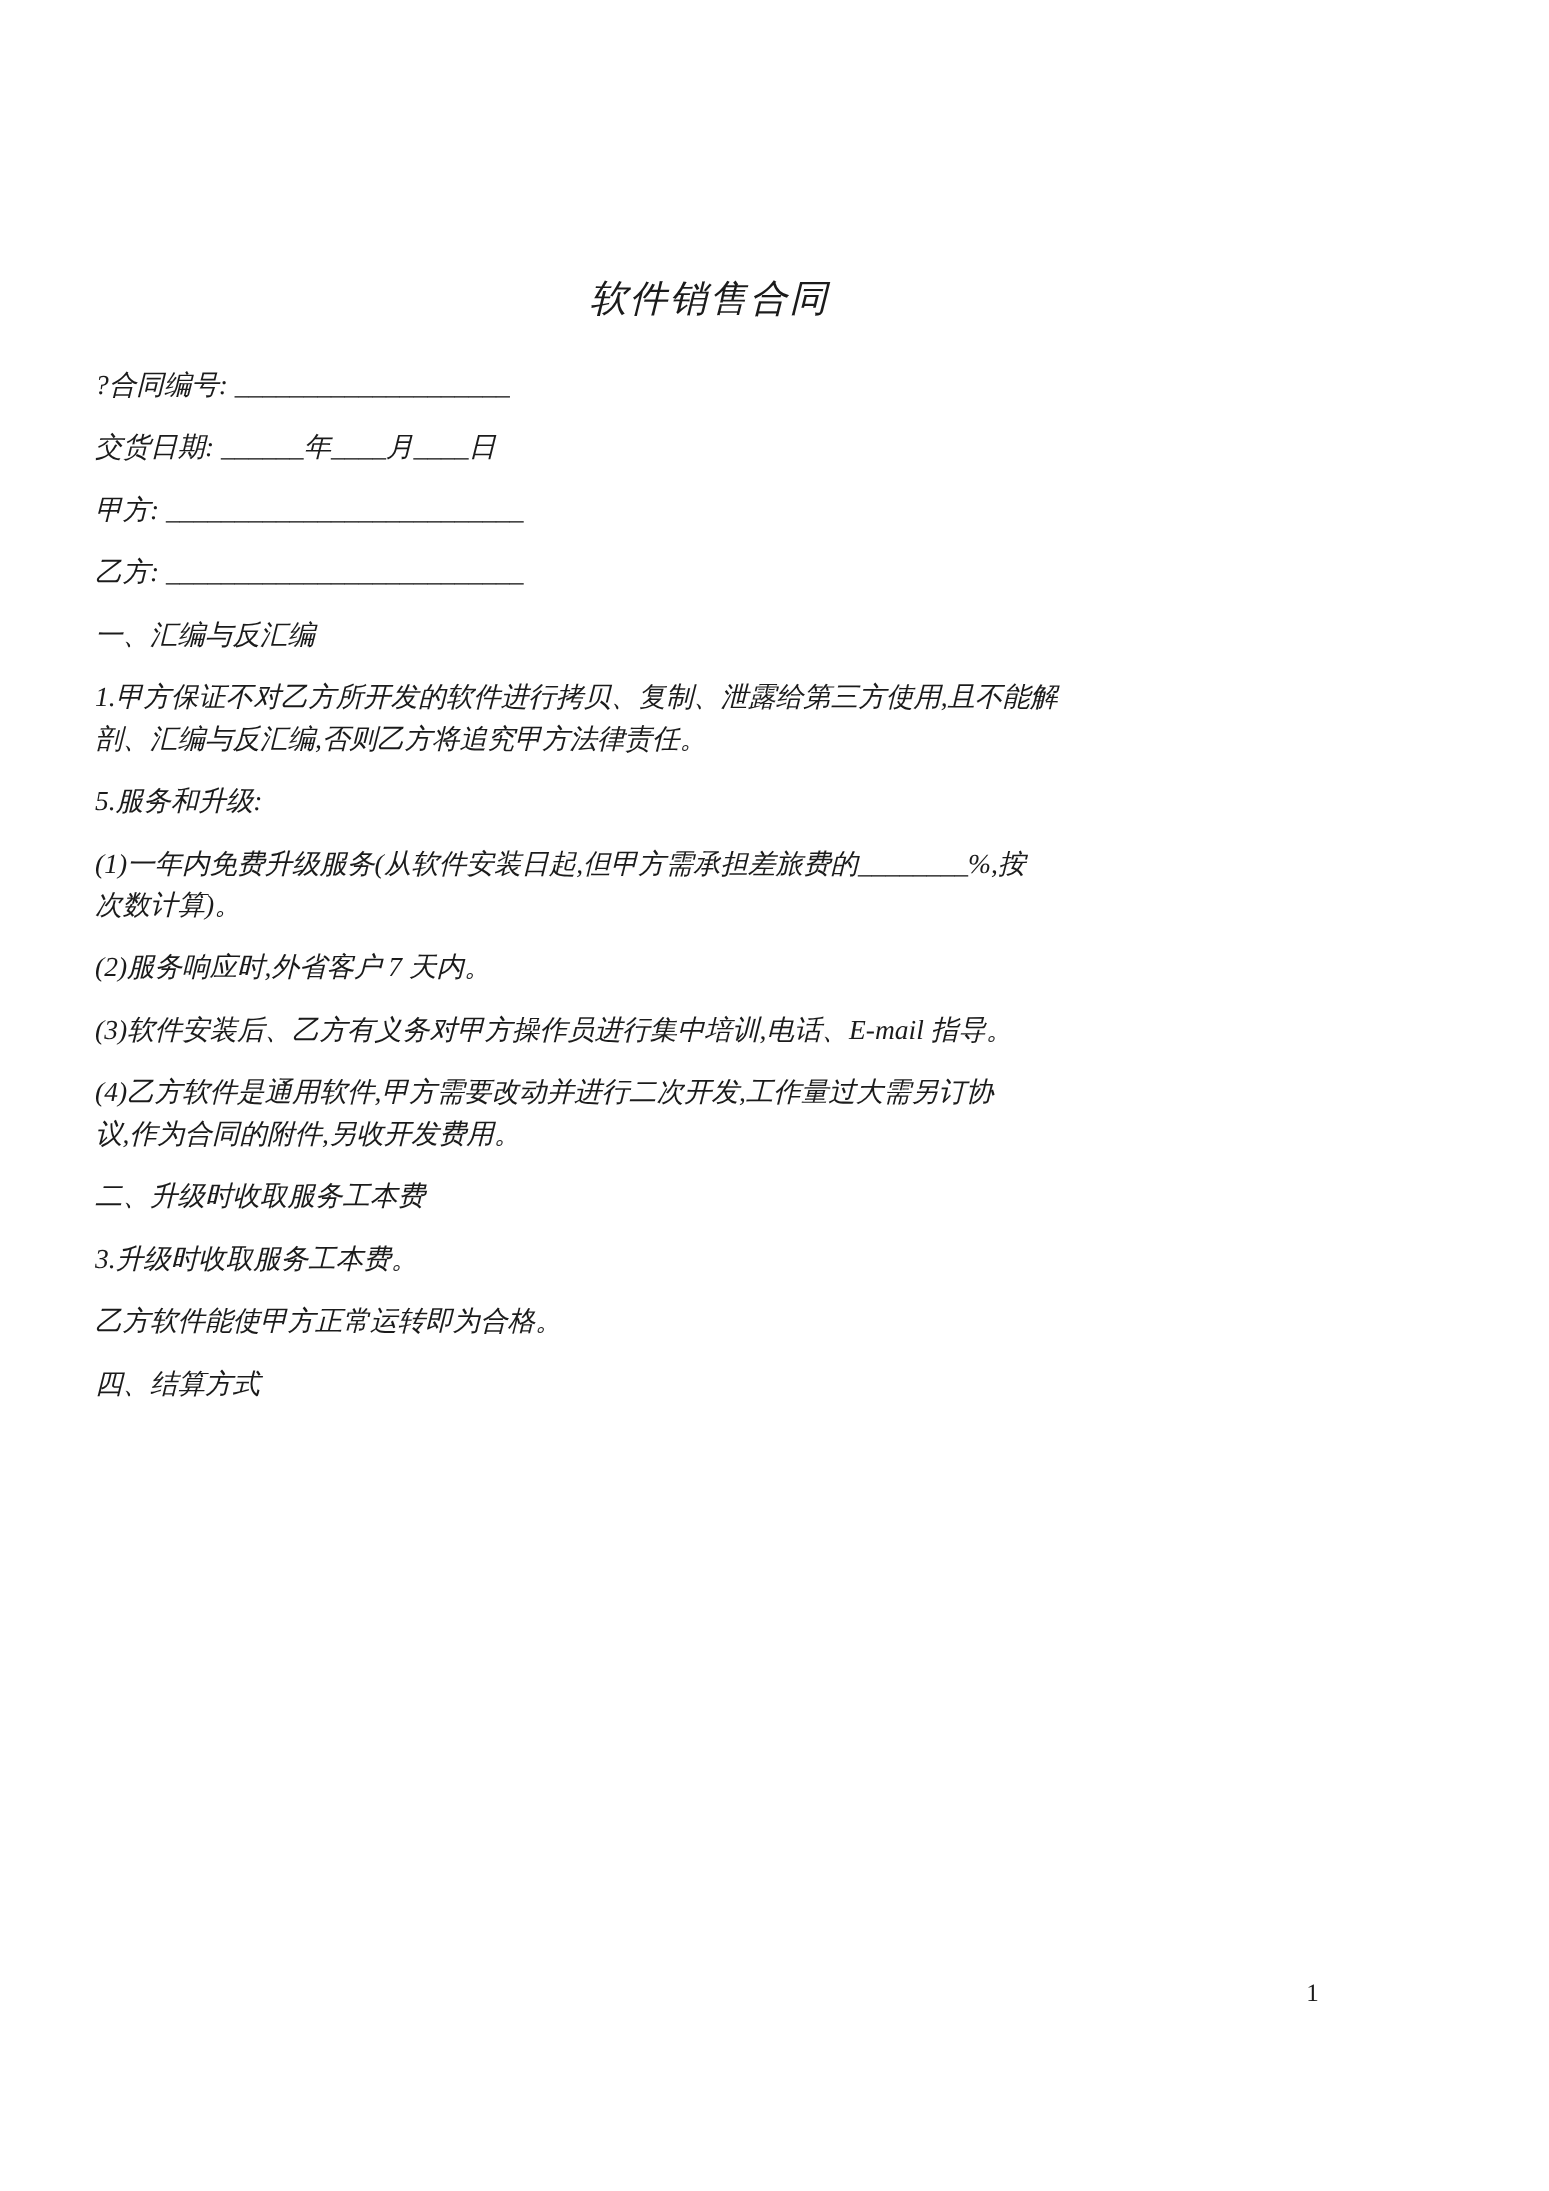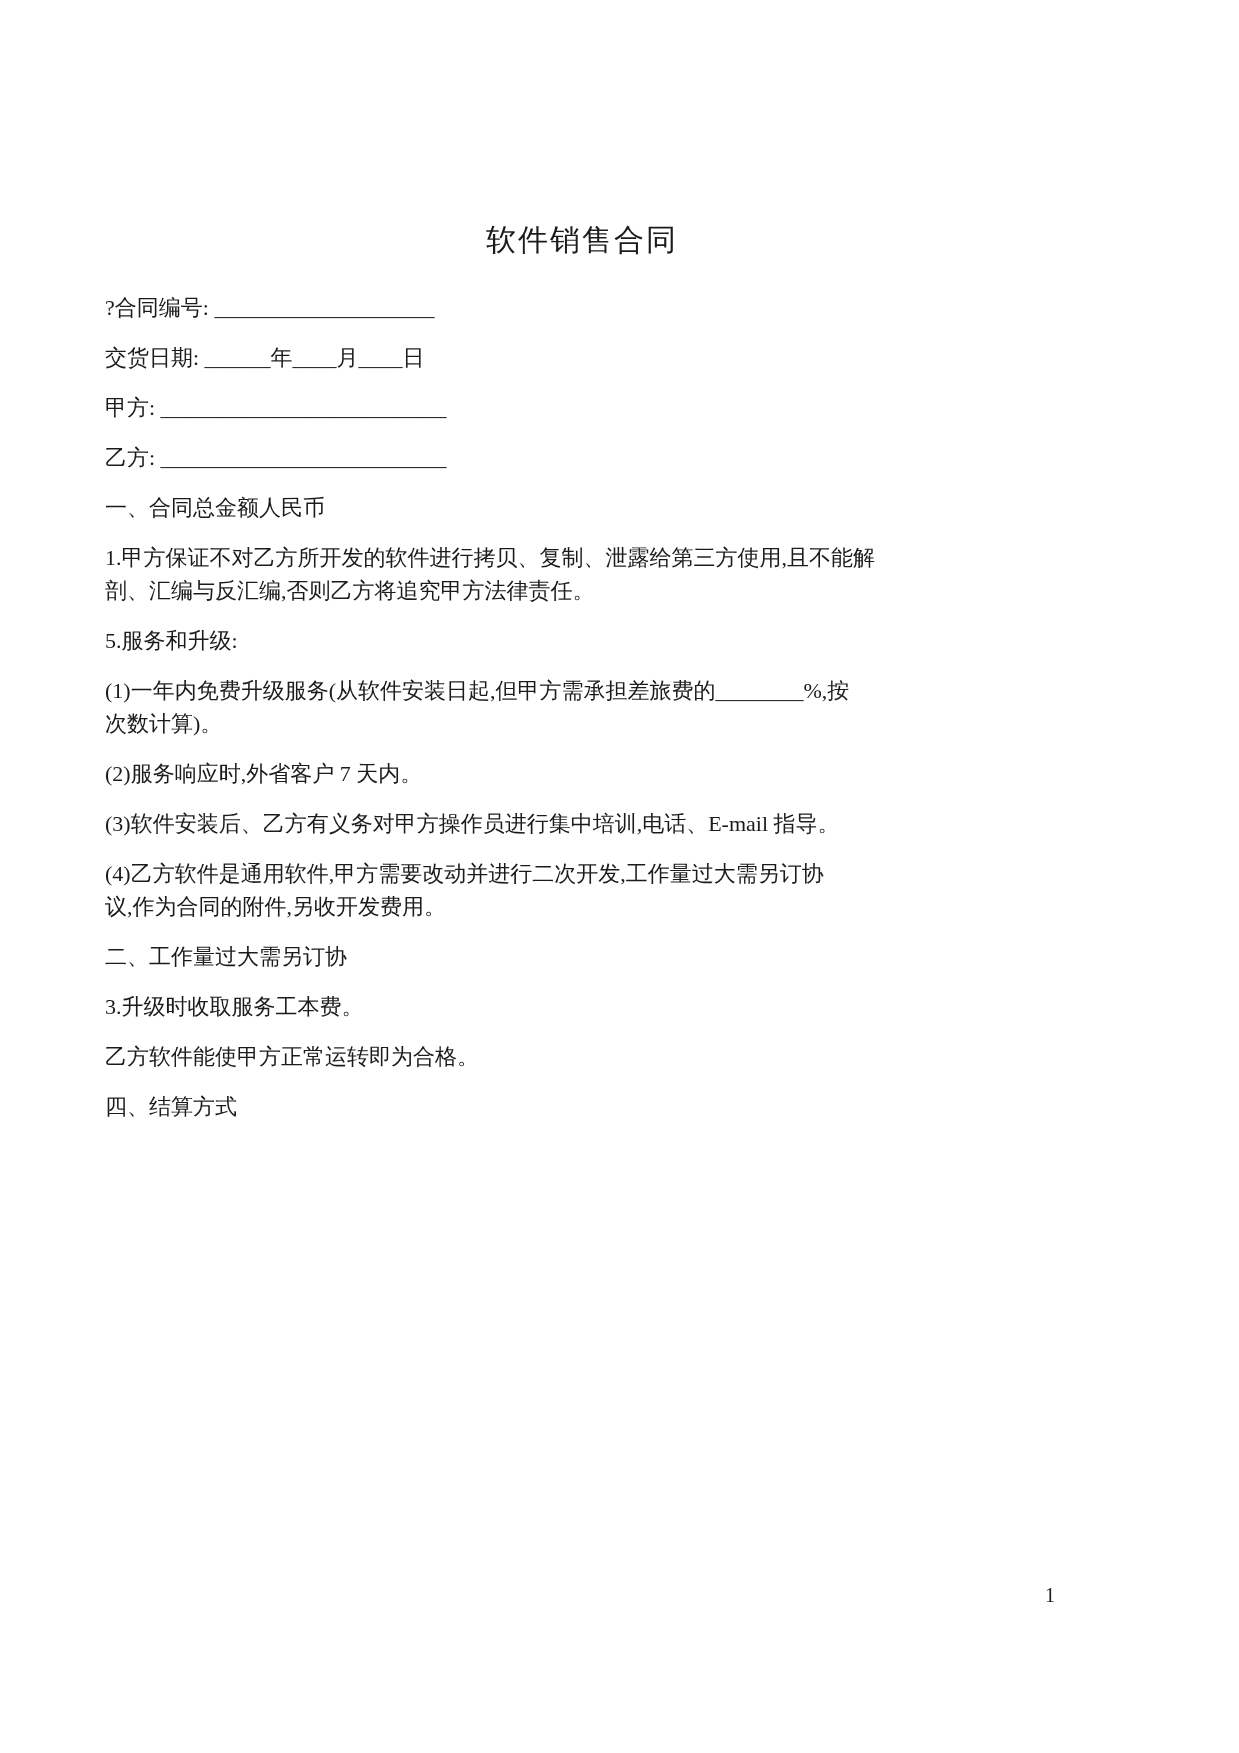--- a/index.html
+++ b/index.html
@@ -9,21 +9,22 @@
   }
   body {
     width: 1239px;
     height: 1753px;
     position: relative;
     font-family: "Liberation Serif", "DejaVu Serif", serif;
     color: #1b1b1b;
     overflow: hidden;
   }
   .content {
-    padding: 217px 180px 0 105px;
+    padding: 217px 180px 0 76px;
+    font-style: italic;
   }
   .doc-title {
     font-size: 30px;
     line-height: 46px;
     font-weight: normal;
     text-align: center;
     margin: 0 0 28px 0;
     letter-spacing: 2px;
   }
   .para {
@@ -44,29 +45,29 @@
 </head>
 <body>
 
 <div class="content">
   <h1 class="doc-title">软件销售合同</h1>
 
   <p class="para">?合同编号: ____________________</p>
   <p class="para">交货日期: ______年____月____日</p>
   <p class="para">甲方: __________________________</p>
   <p class="para">乙方: __________________________</p>
-  <p class="para">一、合同总金额人民币</p>
+  <p class="para">一、汇编与反汇编</p>
   <p class="para">1.甲方保证不对乙方所开发的软件进行拷贝、复制、泄露给第三方使用,且不能解
 剖、汇编与反汇编,否则乙方将追究甲方法律责任。</p>
   <p class="para">5.服务和升级:</p>
   <p class="para">(1)一年内免费升级服务(从软件安装日起,但甲方需承担差旅费的________%,按
 次数计算)。</p>
   <p class="para">(2)服务响应时,外省客户 7 天内。</p>
   <p class="para">(3)软件安装后、乙方有义务对甲方操作员进行集中培训,电话、E-mail 指导。</p>
   <p class="para">(4)乙方软件是通用软件,甲方需要改动并进行二次开发,工作量过大需另订协
 议,作为合同的附件,另收开发费用。</p>
-  <p class="para">二、工作量过大需另订协</p>
+  <p class="para">二、升级时收取服务工本费</p>
   <p class="para">3.升级时收取服务工本费。</p>
   <p class="para">乙方软件能使甲方正常运转即为合格。</p>
   <p class="para">四、结算方式</p>
 </div>
 
 <div class="page-number">1</div>
 
 </body></html>

